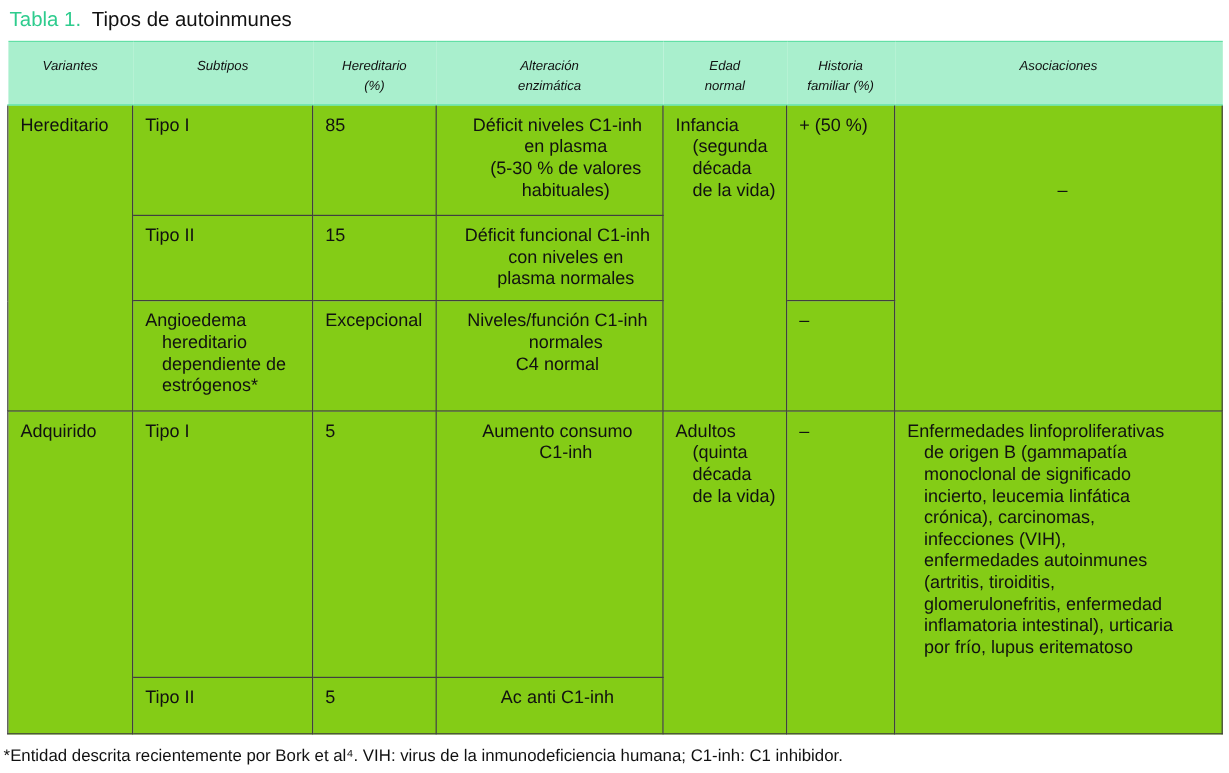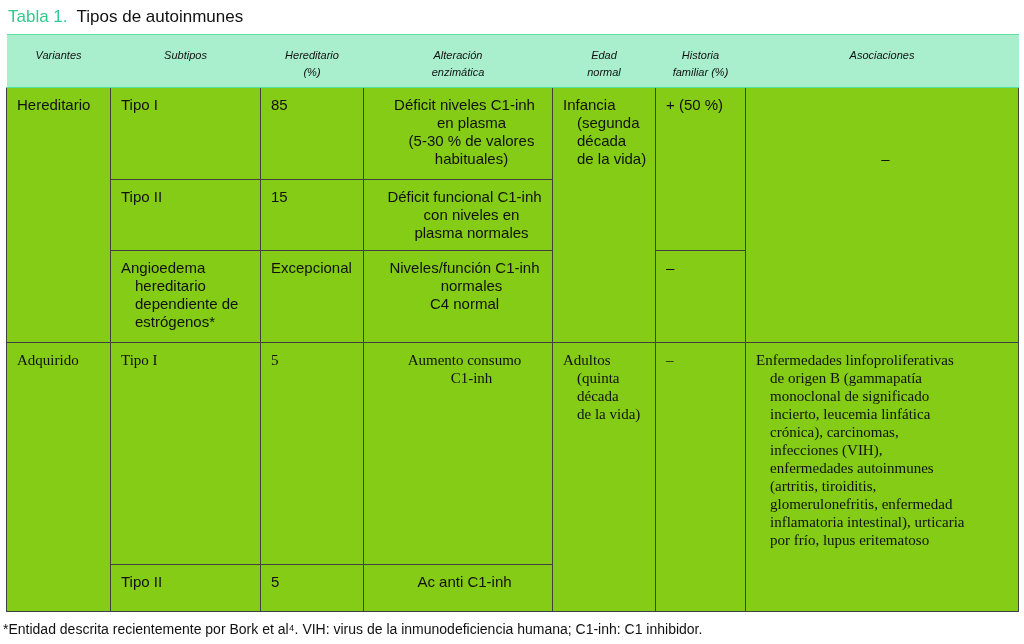--- a/index.html
+++ b/index.html
@@ -117,21 +117,21 @@
           </td>
           <td class="col3">
             <div class="para">Niveles/función C1-inh
 normales</div>
             <div class="para">C4 normal</div>
           </td>
           <td class="col5">
             <div class="para">–</div>
           </td>
         </tr>
-        <tr style="height: 222px; font-family: Liberation Serif, serif;">
+        <tr style="height: 222px;">
           <td rowspan="2" class="col0">
             <div class="para">Adquirido</div>
           </td>
           <td class="col1">
             <div class="para">Tipo I</div>
           </td>
           <td class="col2">
             <div class="para">5</div>
           </td>
           <td class="col3">

